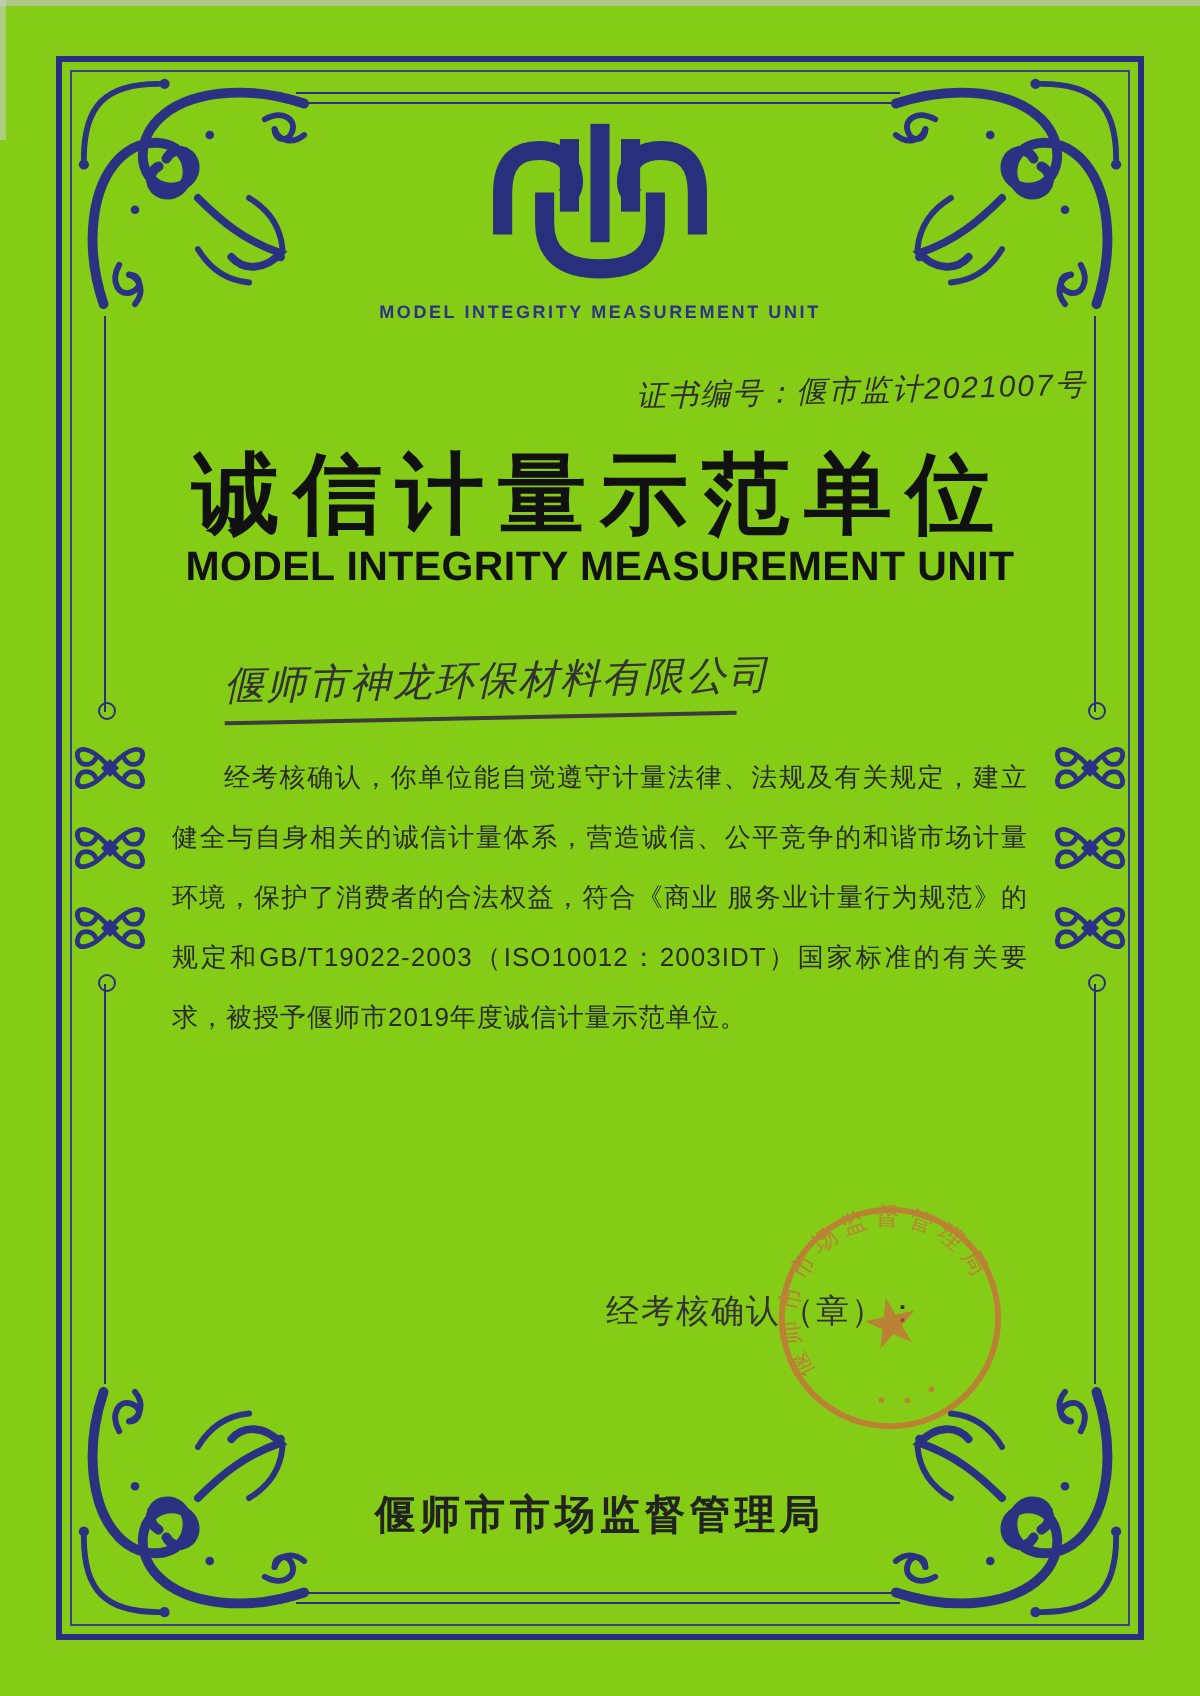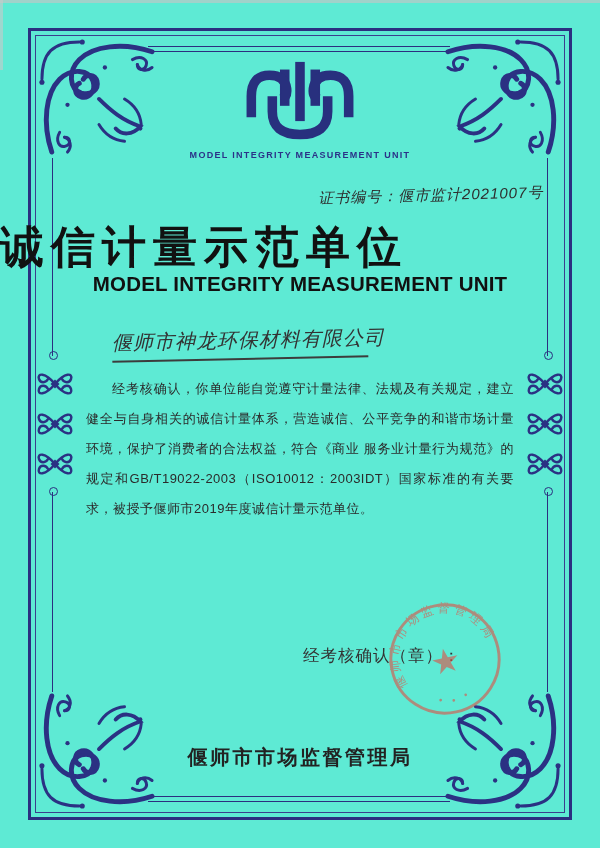--- a/index.html
+++ b/index.html
@@ -1,18 +1,18 @@
 <!DOCTYPE html>
 <html><head>
 <meta charset="utf-8">
 <style>
   html,body{margin:0;padding:0;background:#e9e9e7;}
   .page{
     position:relative;width:600px;height:848px;margin:0 auto;
-    background:#5eead4;overflow:hidden;
+    background:#84cc16;overflow:hidden;
     font-family:"Liberation Sans","DejaVu Sans",sans-serif;
     color:#222;
   }
   
   .scan-top{position:absolute;top:0;left:0;width:100%;height:3px;background:#c4c4c4;opacity:.65;}
   .scan-left{position:absolute;top:0;left:0;width:3px;height:70px;background:#c9c9c9;opacity:.6;}
 
   
   .frame-outer{position:absolute;inset:28px;border:3px solid #2b2f80;}
   .frame-outer2{position:absolute;inset:35px;border:1px solid #3a3f8e;}
@@ -36,21 +36,21 @@
 
   
   .cert-no{
     position:absolute;top:186px;left:318px;width:240px;
     font-size:15px;font-style:italic;color:#2e2e2e;
     transform:rotate(-1.5deg);letter-spacing:1px;white-space:nowrap;
   }
 
   
   .title-zh{
-    position:absolute;top:218px;left:0;width:100%;
+    position:absolute;top:218px;left:0;width:100%;text-align:center;
     font-size:44px;font-weight:900;color:#111;letter-spacing:7px;
   }
   .title-en{
     position:absolute;top:272px;left:0;width:100%;text-align:center;
     font-size:20.5px;font-weight:800;color:#111;letter-spacing:.2px;
   }
 
   
   .company{
     position:absolute;top:327px;left:112px;width:256px;

